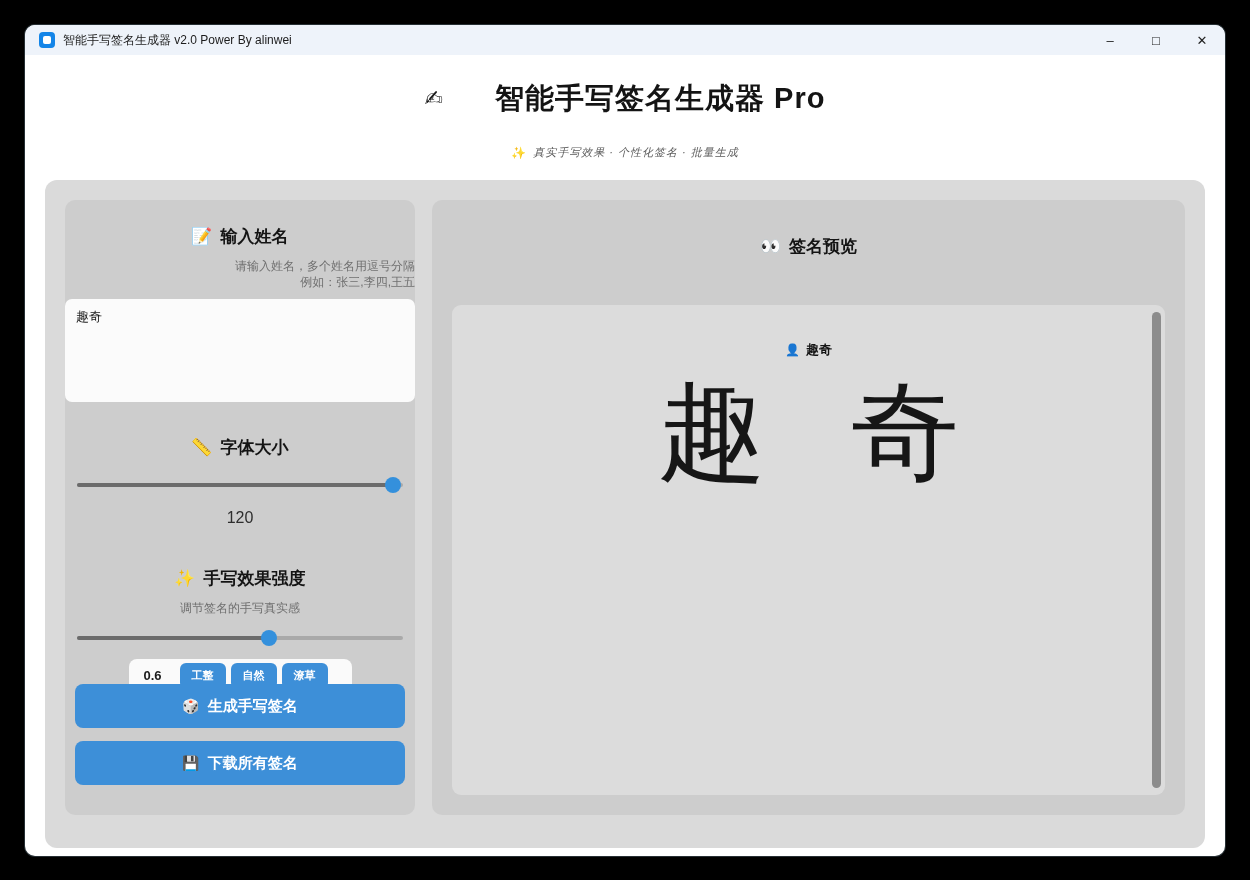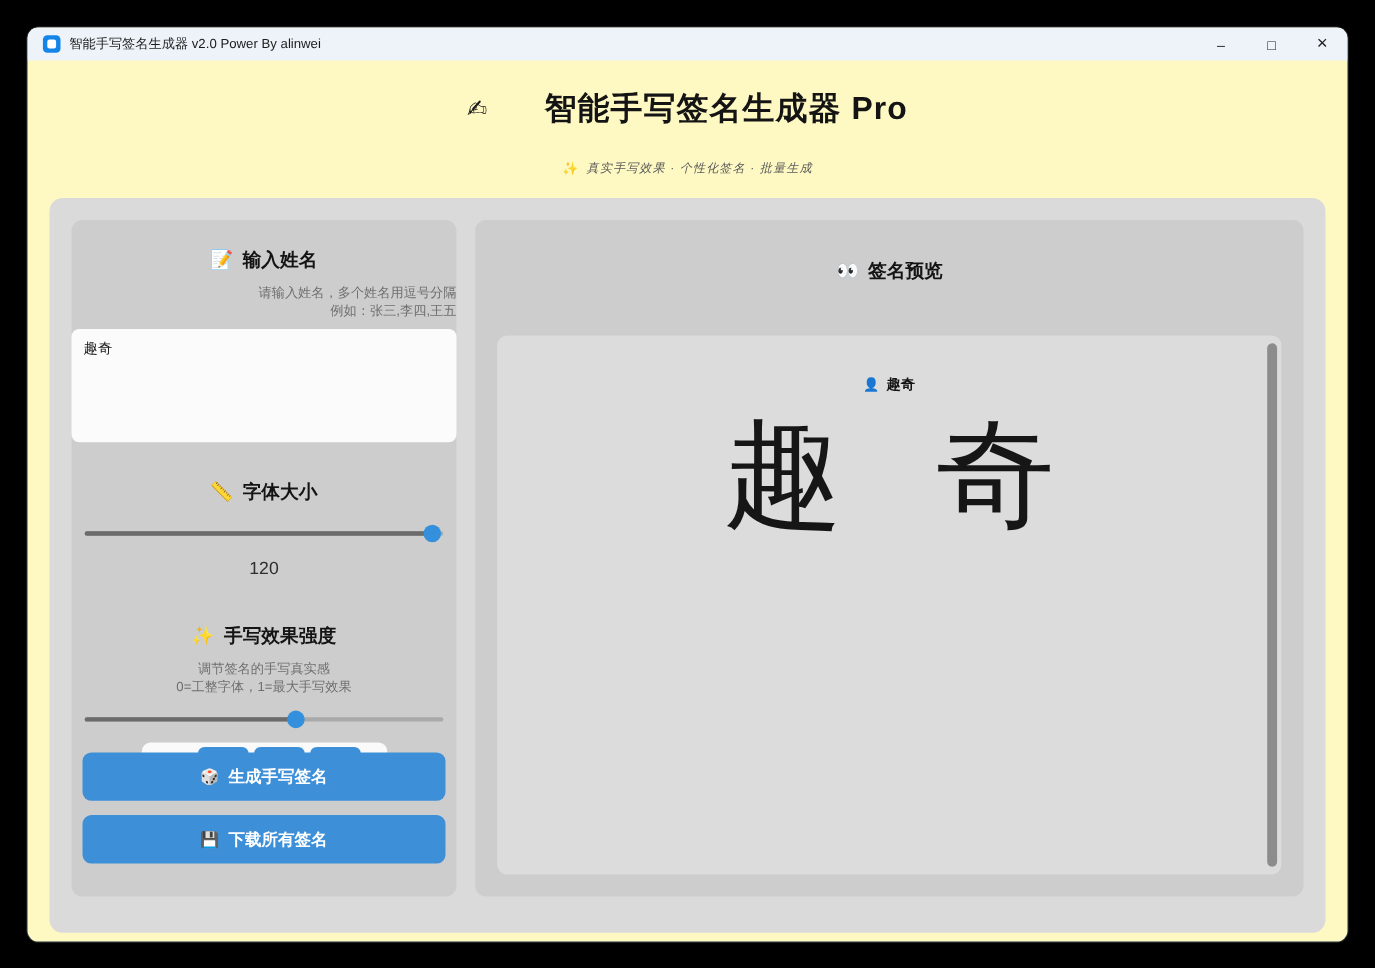--- a/index.html
+++ b/index.html
@@ -1,20 +1,20 @@
 <!DOCTYPE html>
 <html><head>
 <meta charset="utf-8">
 <style>
   * { margin:0; padding:0; box-sizing:border-box; }
   html,body { width:1250px; height:880px; background:#000; overflow:hidden;
               font-family:"Liberation Sans","DejaVu Sans",sans-serif; }
 
   .window { position:absolute; left:25px; top:25px; width:1200px; height:831px;
-            background:#fef9c3; border-radius:10px; overflow:hidden;
+            background:#ffffff; border-radius:10px; overflow:hidden;
             box-shadow:0 0 0 1px rgba(70,85,95,.55); }
 
   
   .titlebar { height:30px; background:#eef3fa; display:flex; align-items:center; }
   .app-icon { width:16px; height:16px; margin:0 8px 0 14px; background:#1385e8;
               border-radius:4px; position:relative; flex:none; }
   .app-icon::after { content:""; position:absolute; left:4px; top:4px; width:8px; height:8px;
                      background:#fff; border-radius:2px; }
   .titlebar-title { font-size:12px; color:#1c1c1c; }
   .win-controls { margin-left:auto; display:flex; height:100%; }
@@ -143,21 +143,20 @@
         <div class="slider-thumb" style="left: 97%;"></div>
       </div>
       <div class="fs-value">120</div>
 
       <div class="section-title st-title">
         <span>✨</span>
         <span>手写效果强度</span>
       </div>
       <div class="help-text st-help">
         <div>调节签名的手写真实感</div>
-        <div>0=工整字体，1=最大手写效果</div>
       </div>
       <div class="slider slider-2">
         <div class="slider-track"></div>
         <div class="slider-fill" style="width: 59%;"></div>
         <div class="slider-thumb" style="left: 59%;"></div>
       </div>
       <div class="strength-box">
         <span class="strength-value">0.6</span>
         <button class="preset-btn">工整</button>
         <button class="preset-btn">自然</button>

